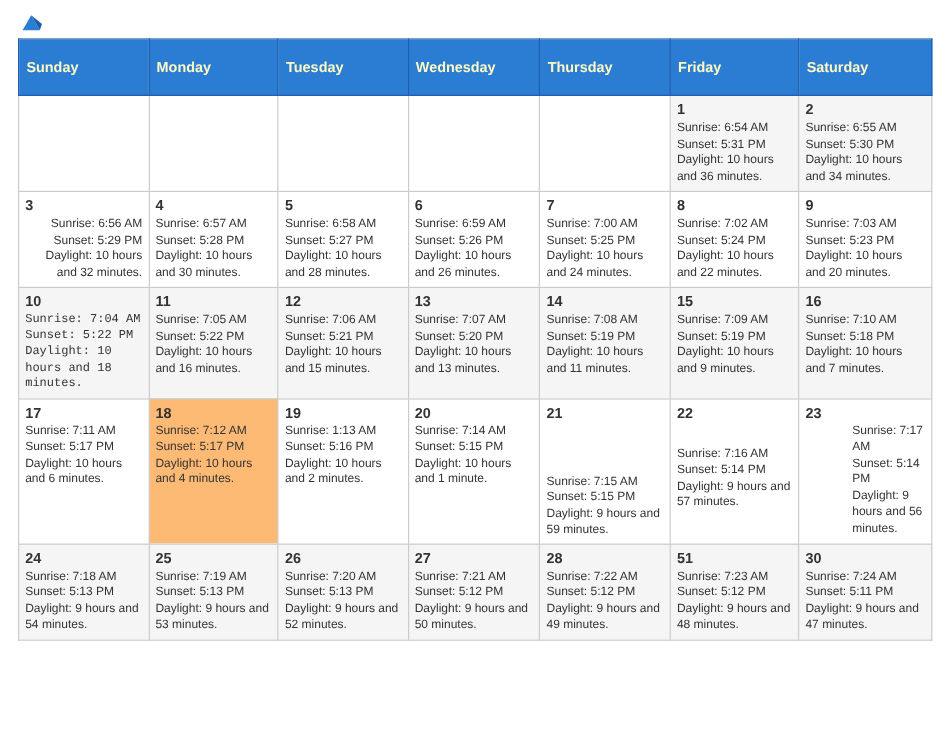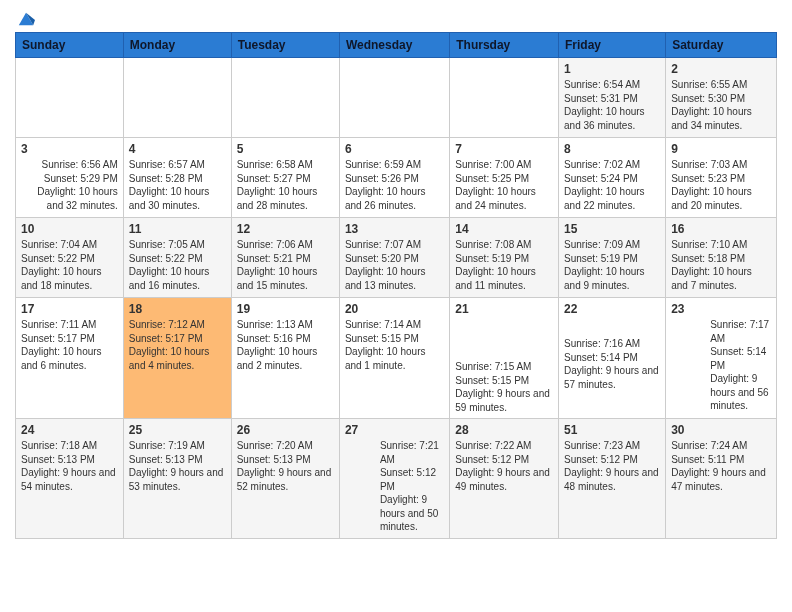--- a/index.html
+++ b/index.html
@@ -48,24 +48,24 @@
       font-size: 16px;
       color: #555;
     }
     .calendar {
       width: 100%;
       border-collapse: collapse;
       border: 1px solid #ccc;
     }
     .calendar th {
       background-color: #2b7cd3;
-      color: #0f172a;
+      color: #fef9c3;
       font-size: 12px;
       font-weight: bold;
-      padding: 5px 6px;
+      padding: 16px 6px;
       text-align: left;
       border: 1px solid #2060b0;
     }
     .calendar td {
       border: 1px solid #ccc;
       vertical-align: top;
       padding: 4px 5px;
       width: 113px;
       height: 80px;
       font-size: 10.5px;
@@ -185,21 +185,21 @@
         <td style="background: rgb(255, 255, 255);">
           <span class="day-num">9</span>
           <div class="day-info" style="white-space: pre-line;">Sunrise: 7:03 AM
 Sunset: 5:23 PM
 Daylight: 10 hours and 20 minutes.</div>
         </td>
       </tr>
       <tr>
         <td style="background: rgb(245, 245, 245);">
           <span class="day-num">10</span>
-          <div class="day-info" style="white-space: pre-line;">Sunrise: 7:04 AM
+          <div class="day-info" style="white-space: pre-line; font-family: Liberation Mono, monospace;">Sunrise: 7:04 AM
 Sunset: 5:22 PM
 Daylight: 10 hours and 18 minutes.</div>
         </td>
         <td style="background: rgb(245, 245, 245);">
           <span class="day-num">11</span>
           <div class="day-info" style="white-space: pre-line;">Sunrise: 7:05 AM
 Sunset: 5:22 PM
 Daylight: 10 hours and 16 minutes.</div>
         </td>
         <td style="background: rgb(245, 245, 245);">
@@ -291,21 +291,21 @@
 Daylight: 9 hours and 53 minutes.</div>
         </td>
         <td style="background: rgb(245, 245, 245);">
           <span class="day-num">26</span>
           <div class="day-info" style="white-space: pre-line;">Sunrise: 7:20 AM
 Sunset: 5:13 PM
 Daylight: 9 hours and 52 minutes.</div>
         </td>
         <td style="background: rgb(245, 245, 245);">
           <span class="day-num">27</span>
-          <div class="day-info" style="white-space: pre-line; margin-left: 35px;">Sunrise: 7:21 AM
+          <div class="day-info" style="white-space: pre-line;">Sunrise: 7:21 AM
 Sunset: 5:12 PM
 Daylight: 9 hours and 50 minutes.</div>
         </td>
         <td style="background: rgb(245, 245, 245);">
           <span class="day-num">28</span>
           <div class="day-info" style="white-space: pre-line;">Sunrise: 7:22 AM
 Sunset: 5:12 PM
 Daylight: 9 hours and 49 minutes.</div>
         </td>
         <td style="background: rgb(245, 245, 245);">

